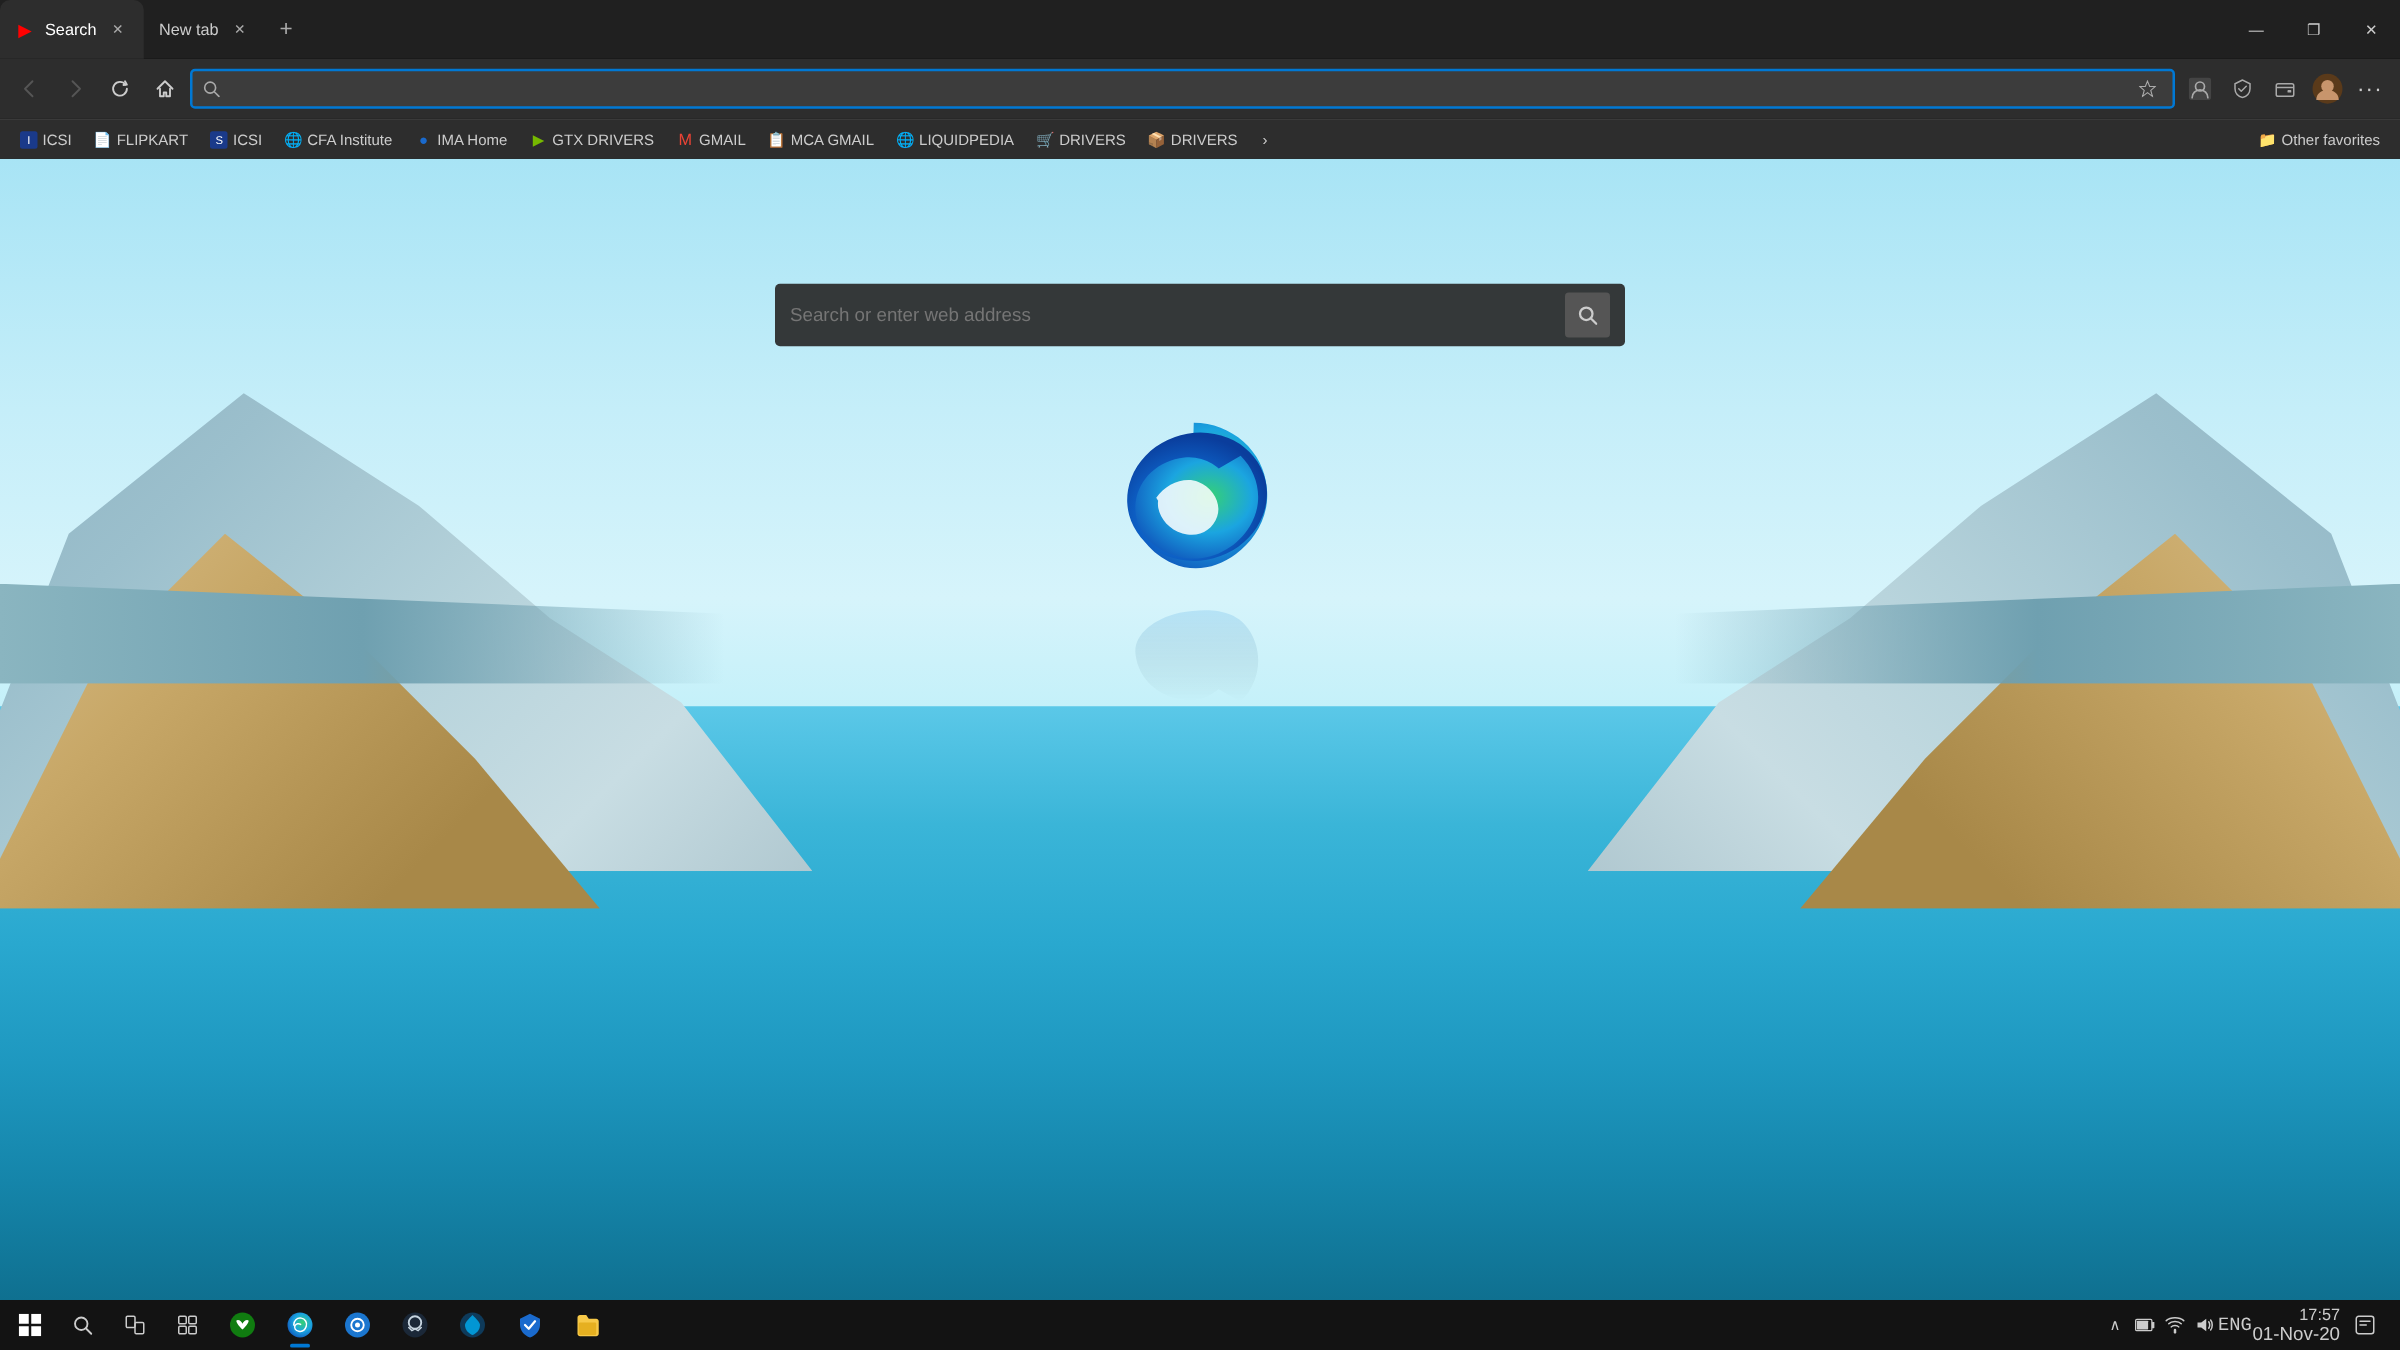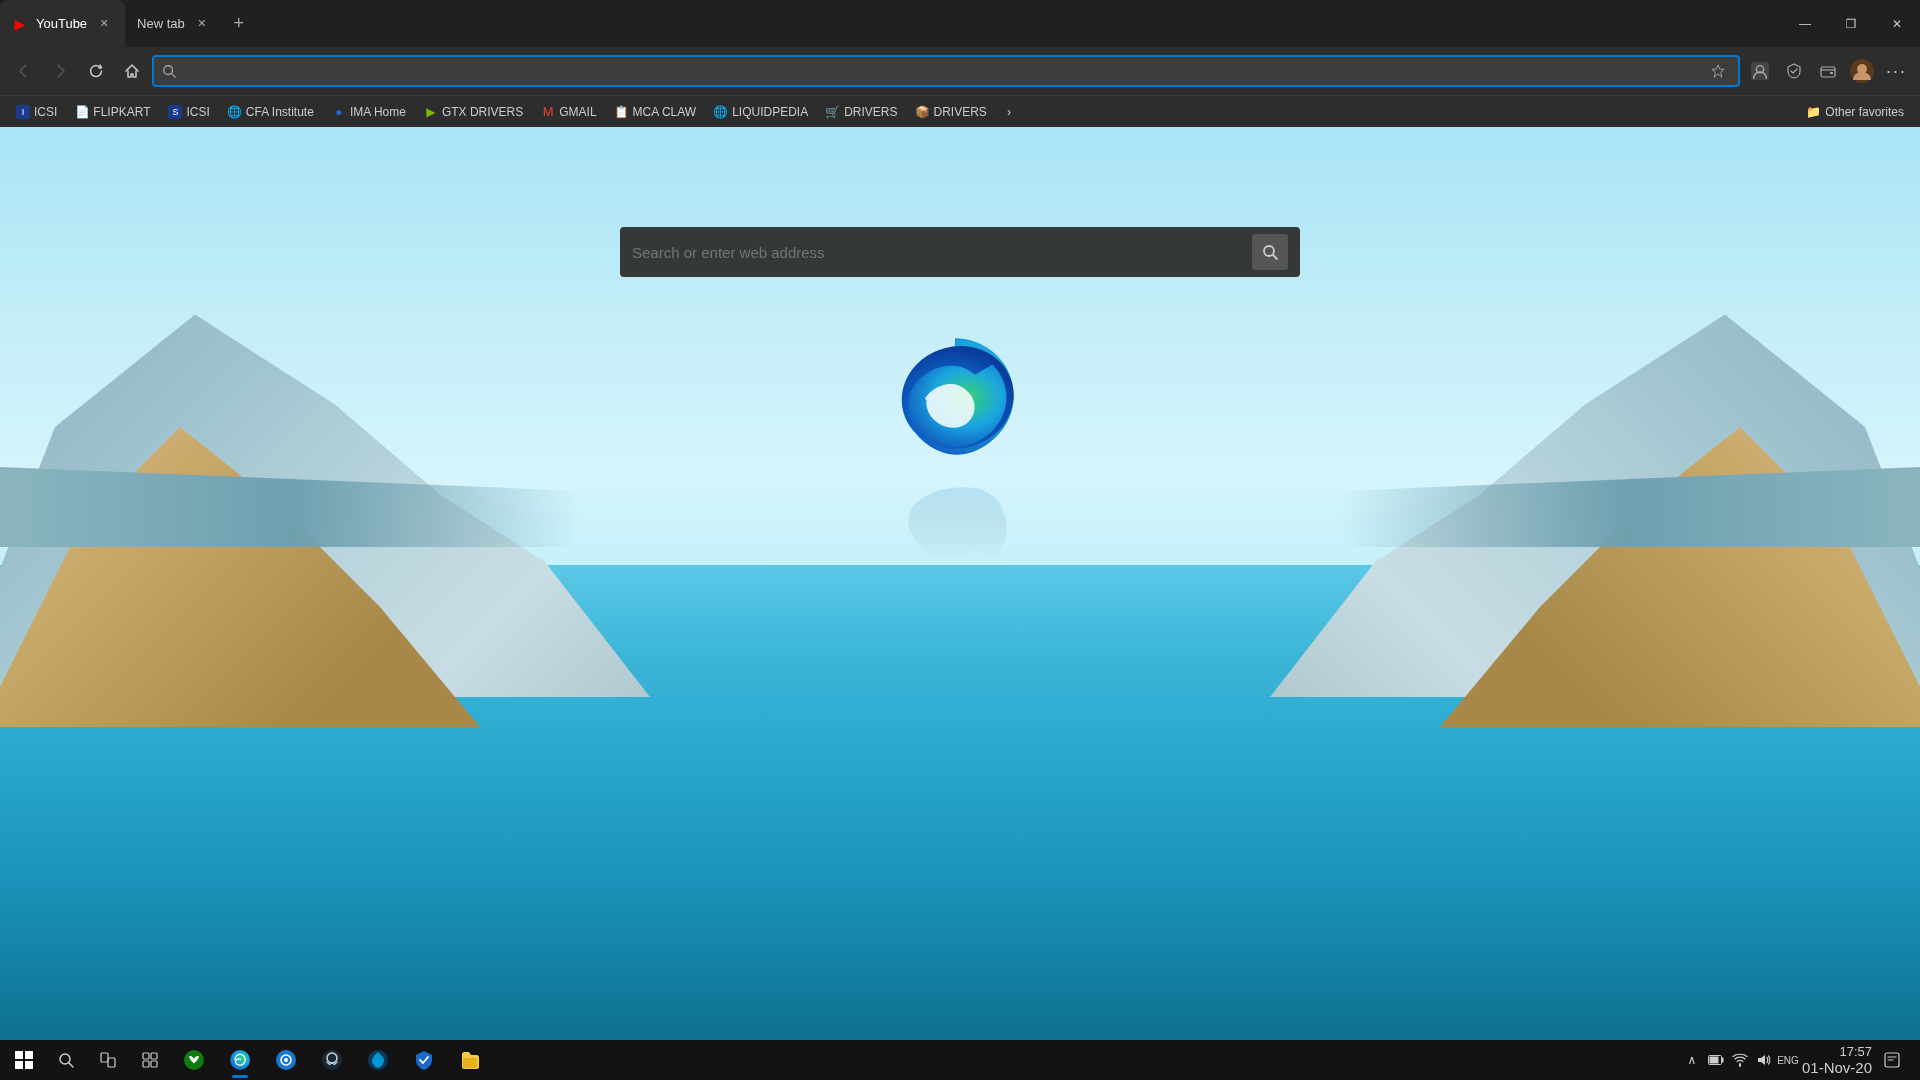--- a/index.html
+++ b/index.html
@@ -427,21 +427,21 @@
       font-size: 12px;
       border-radius: 3px;
     }
   </style>
 </head>
 <body>
 
 <div id="titlebar">
   <div class="tab active">
     <span class="tab-favicon" style="color:#ff0000; font-size:14px;">▶</span>
-    <span>YouTube</span>
+    <span>Search</span>
     <span class="tab-close">✕</span>
   </div>
   <div class="tab">
     <span>New tab</span>
     <span class="tab-close">✕</span>
   </div>
   <div class="tab-add">+</div>
   <div class="window-controls">
     <div class="win-btn">—</div>
     <div class="win-btn">❐</div>
@@ -542,21 +542,21 @@
   <div class="bookmark">
     <span class="bookmark-icon" style="color:#76b900;">▶</span>
     <span>GTX DRIVERS</span>
   </div>
   <div class="bookmark">
     <span class="bookmark-icon" style="color:#ea4335; font-size:13px;">M</span>
     <span>GMAIL</span>
   </div>
   <div class="bookmark">
     <span class="bookmark-icon">📋</span>
-    <span>MCA CLAW</span>
+    <span>MCA GMAIL</span>
   </div>
   <div class="bookmark">
     <span class="bookmark-icon">🌐</span>
     <span>LIQUIDPEDIA</span>
   </div>
   <div class="bookmark">
     <span class="bookmark-icon" style="color:#f7a500;">🛒</span>
     <span>DRIVERS</span>
   </div>
   <div class="bookmark">
@@ -731,21 +731,21 @@
         <path d="M1 3.5 C4.2 0.5 11.8 0.5 15 3.5" stroke="#ccc" stroke-width="1.2" fill="none" stroke-linecap="round"></path>
       </svg>
     </div>
     <div class="taskbar-icon">
       <svg width="16" height="14" viewBox="0 0 16 14" fill="none">
         <path d="M2 5H5L9 2V12L5 9H2V5Z" fill="#ccc"></path>
         <path d="M11 4.5C12 5.5 12 8.5 11 9.5" stroke="#ccc" stroke-width="1.2" stroke-linecap="round" fill="none"></path>
         <path d="M12.5 3C14.2 5 14.2 9 12.5 11" stroke="#ccc" stroke-width="1.2" stroke-linecap="round" fill="none"></path>
       </svg>
     </div>
-    <div class="taskbar-icon" style="font-size:10px; color:#ccc;">ENG</div>
+    <div class="taskbar-icon" style="font-size:15px; color:#ccc;font-family:Liberation Mono, monospace;">ENG</div>
     <div class="taskbar-time">
       <div class="time">17:57</div>
       <div class="date">01-Nov-20</div>
     </div>
     <div class="taskbar-notif">
       <svg width="16" height="16" viewBox="0 0 16 16" fill="none">
         <rect x="1" y="1" width="14" height="14" rx="2" stroke="#ccc" stroke-width="1.2"></rect>
         <path d="M4 5h8M4 8h5" stroke="#ccc" stroke-width="1.2" stroke-linecap="round"></path>
       </svg>
     </div>

